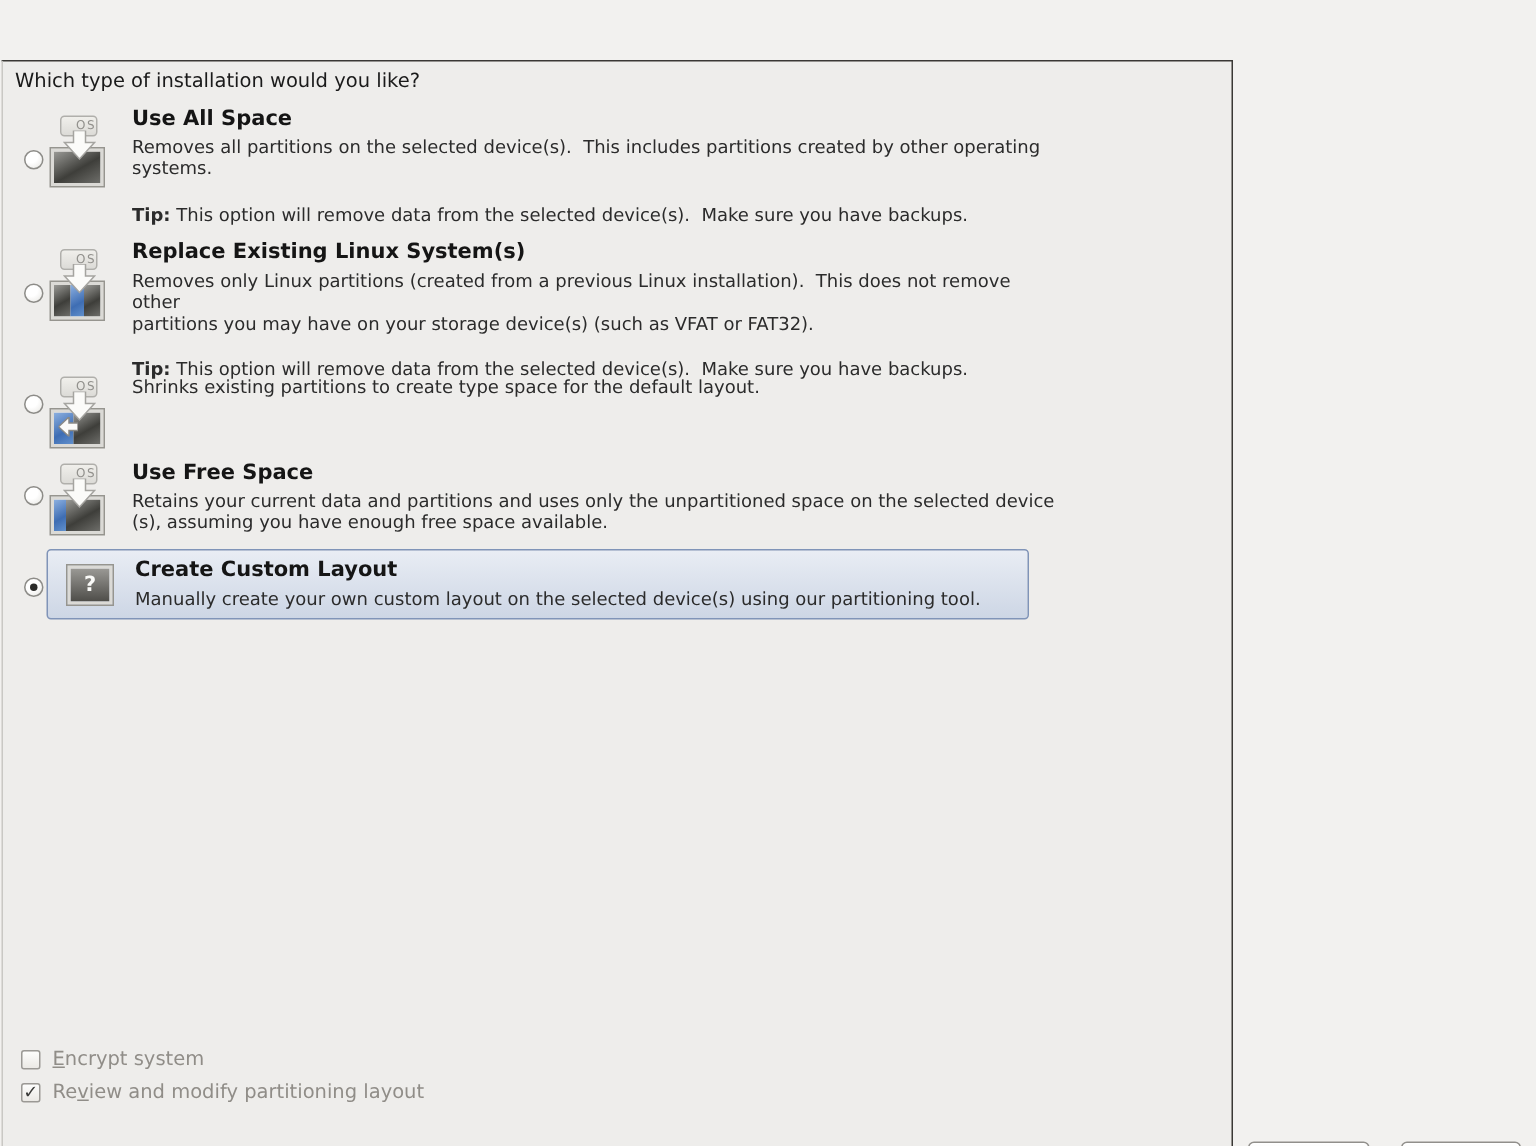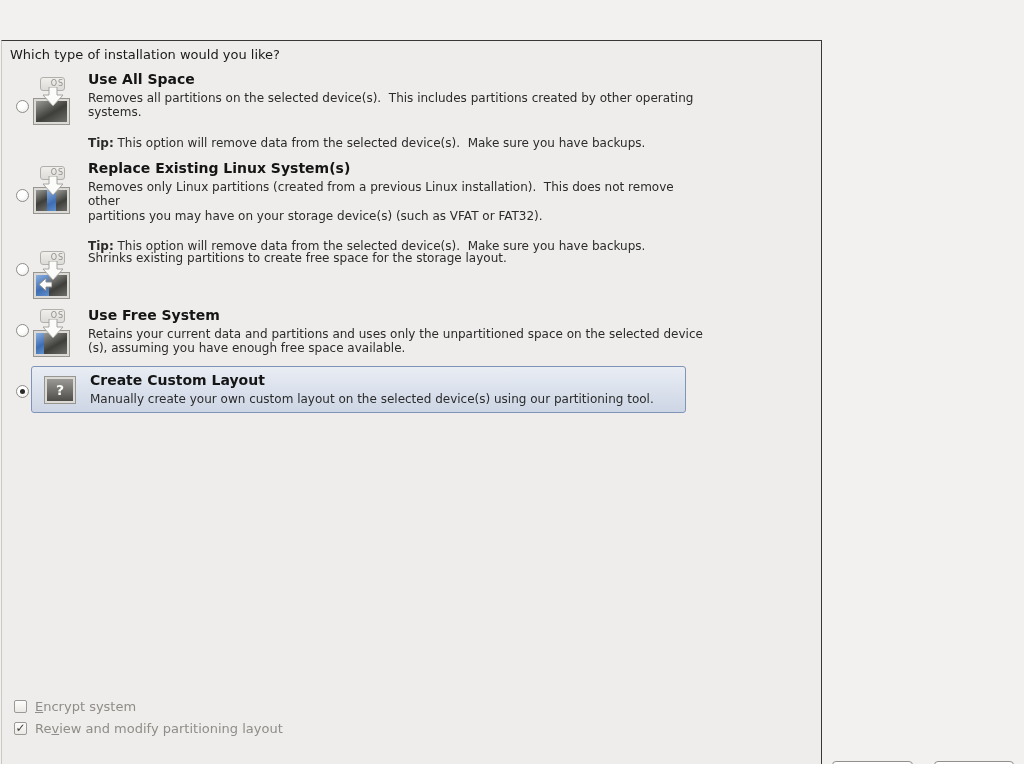--- a/index.html
+++ b/index.html
@@ -218,38 +218,38 @@
       </svg>
       <div class="disk">
         <div class="seg blue" style="width:42%"></div>
         <div class="seg gray" style="width:58%"></div>
       </div>
       <svg class="shrink-arrow" width="13" height="13" viewBox="0 0 13 13">
         <polygon points="13,4 7,4 7,0 0,6.5 7,13 7,9 13,9" fill="#fbfbf9" stroke="#8a8985" stroke-width="1"></polygon>
       </svg>
     </div>
     <div class="text">
-      <div class="desc">Shrinks existing partitions to create free space for the storage layout.</div>
+      <div class="desc">Shrinks existing partitions to create type space for the default layout.</div>
     </div>
   </div>
 
   <div class="option" style="top:264px">
     <span class="radio" style="margin-top:19px"></span>
     <div class="icon" style="margin-top:4px">
       <span class="os-chip">OS</span>
       <svg class="down-arrow" width="22" height="20" viewBox="0 0 22 20">
         <polygon points="7,0 15,0 15,8 21,8 11,19 1,8 7,8" fill="#fbfbf9" stroke="#a5a4a0" stroke-width="1"></polygon>
       </svg>
       <div class="disk">
         <div class="seg blue" style="width:27%"></div>
         <div class="seg gray" style="width:73%"></div>
       </div>
     </div>
     <div class="text">
-      <div class="heading">Use Free System</div>
+      <div class="heading">Use Free Space</div>
       <div class="desc">Retains your current data and partitions and uses only the unpartitioned space on the selected device
 (s), assuming you have enough free space available.</div>
     </div>
   </div>
 
   <div class="option" style="top:334px">
     <span class="radio" style="margin-top:10px">
           <span class="dot"></span>
         </span>
     <div class="sel-wrap">

